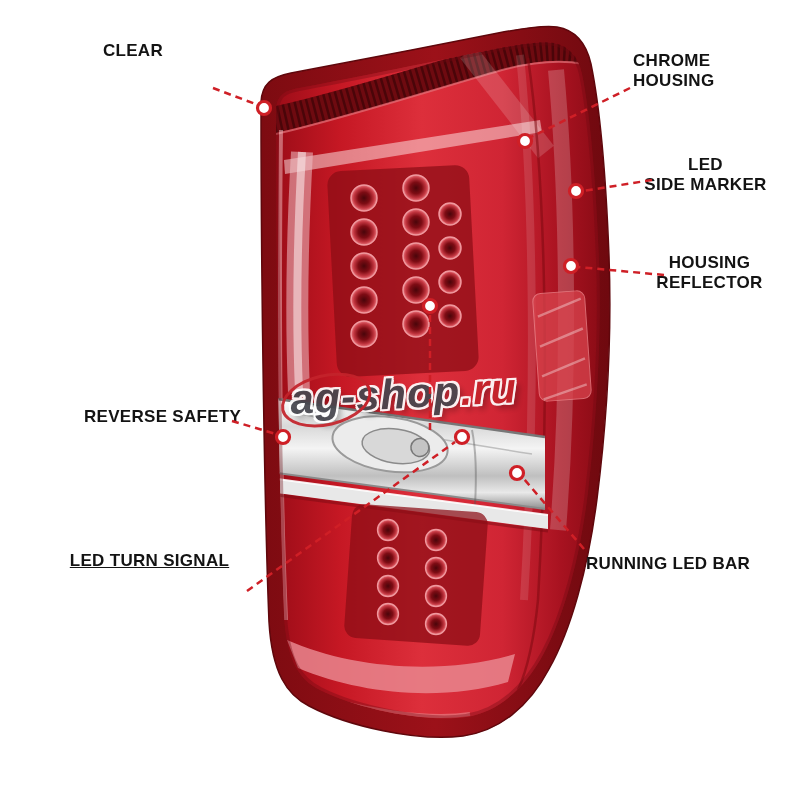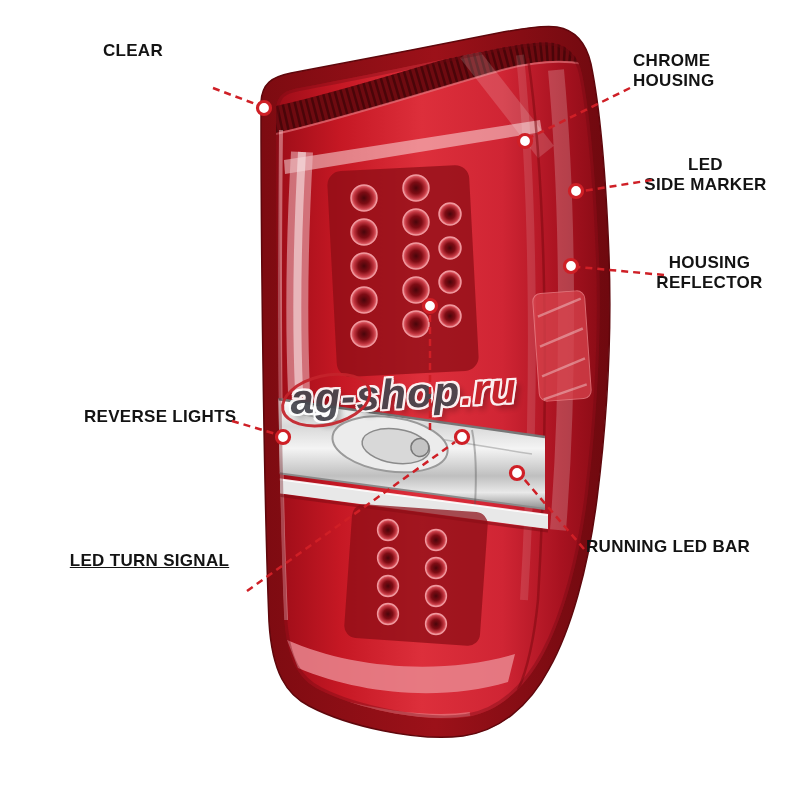--- a/index.html
+++ b/index.html
@@ -11,21 +11,21 @@
     position:absolute;color:#131313;font-size:17px;line-height:20px;
     font-weight:600;letter-spacing:.3px;z-index:30;white-space:nowrap;
   }
   .callout .cl{display:block;}
   .co-clear{left:58px;top:41px;width:150px;text-align:center;}
   .co-chrome{left:633px;top:51px;text-align:left;}
   .co-sidemarker{left:638px;top:139px;width:135px;text-align:center;margin-top:16px;}
   .co-reflector{left:642px;top:253px;width:135px;text-align:center;}
   .co-reverse{left:84px;top:407px;}
   .co-turnsignal{left:52px;top:551px;width:195px;text-align:center;text-decoration:underline;}
-  .co-runningbar{left:586px;top:537px;}
+  .co-runningbar{left:586px;top:554px;}
   .lamp-svg,.leader-svg{position:absolute;left:0;top:0;}
   .lamp-svg{z-index:10;}
   .leader-svg{z-index:40;pointer-events:none;}
   .watermark{
     position:absolute;left:290px;top:370px;z-index:20;
     transform:rotate(-3deg);
     font-style:italic;font-weight:800;font-size:42px;letter-spacing:1px;
     text-shadow:-2px 0 0 #fff,2px 0 0 #fff,0 -2px 0 #fff,0 2px 0 #fff,
       -2px -2px 0 #fff,2px 2px 0 #fff,-2px 2px 0 #fff,2px -2px 0 #fff,
       4px 5px 6px rgba(0,0,0,.35);
@@ -202,21 +202,21 @@
   </div>
   <div class="callout co-sidemarker">
     <span class="cl">LED</span>
     <span class="cl">SIDE MARKER</span>
   </div>
   <div class="callout co-reflector">
     <span class="cl">HOUSING</span>
     <span class="cl">REFLECTOR</span>
   </div>
   <div class="callout co-reverse">
-    <span class="cl">REVERSE LIGHTS</span>
+    <span class="cl">REVERSE SAFETY</span>
   </div>
   <div class="callout co-turnsignal">
     <span class="cl">LED TURN SIGNAL</span>
   </div>
   <div class="callout co-runningbar">
     <span class="cl">RUNNING LED BAR</span>
   </div>
 
 </div>
 

